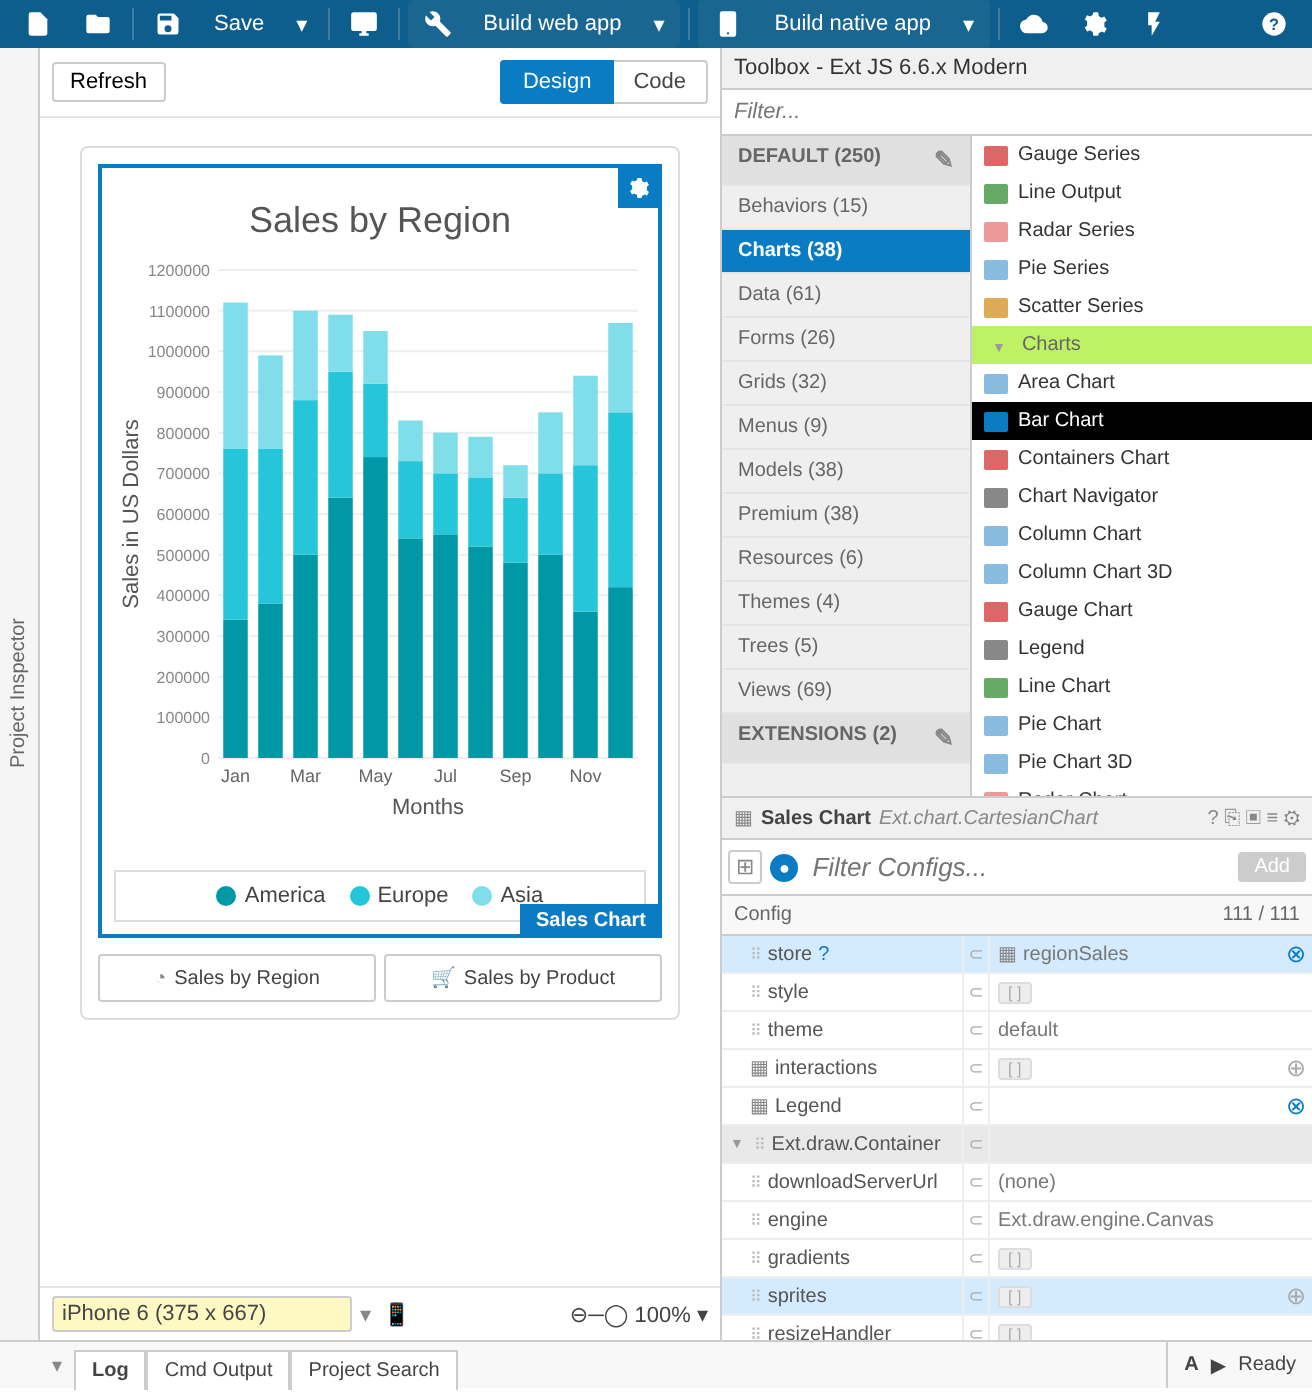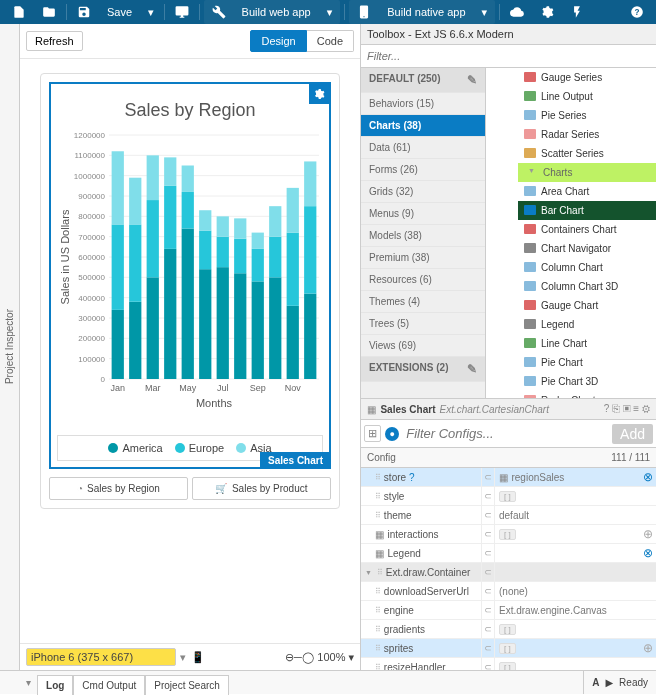--- a/index.html
+++ b/index.html
@@ -33,45 +33,45 @@
 .chart-title { text-align: center; font-size: 18px; color: #555; font-weight: normal; padding: 10px 0; }
 .chart-svg { display: block; margin: 0 auto; }
 .chart-legend { display: flex; justify-content: center; gap: 12px; border: 1px solid #ddd; padding: 6px; margin-top: 14px; font-size: 11px; }
 .leg-item { display: flex; align-items: center; gap: 4px; }
 .leg-sw { width: 10px; height: 10px; border-radius: 50%; }
 .selected-label { position: absolute; bottom: -2px; right: -2px; background: #0a7cc4; color: #fff; padding: 3px 8px; font-size: 10px; font-weight: bold; }
 .btn-row { display: flex; margin-top: 8px; gap: 4px; }
 .btn-pill { flex: 1; border: 1px solid #ccc; padding: 5px; border-radius: 2px; display: flex; align-items: center; justify-content: center; gap: 4px; font-size: 10px; cursor: pointer; }
 
 .canvas-footer { display: flex; align-items: center; padding: 4px 6px; border-top: 1px solid #e5e5e5; font-size: 11px; }
-.device-select { border: 1px solid #ccc; padding: 2px 16px 2px 4px; border-radius: 2px; min-width: 150px; background: #fde047; }
+.device-select { border: 1px solid #ccc; padding: 2px 16px 2px 4px; border-radius: 2px; min-width: 150px; background: #fef9c3; }
 .zoom { margin-left: auto; }
 
 .right-panel { width: 296px; border-left: 1px solid #ccc; display: flex; flex-direction: column; background: #fff; }
 .toolbox-hdr { background: #f0f0f0; padding: 4px 6px; font-size: 11px; color: #333; border-bottom: 1px solid #ccc; }
 .filter-row { border-bottom: 1px solid #ccc; }
 .filter-row input { width: 100%; border: none; padding: 5px 6px; font-size: 11px; outline: none; font-style: italic; color: #888; }
 .toolbox-body { display: flex; height: 330px; overflow: hidden; }
 .cat-list { width: 125px; background: #efefef; border-right: 1px solid #ccc; overflow-y: auto; }
 .cat-item { padding: 5px 8px; font-size: 10px; color: #666; cursor: pointer; border-bottom: 1px solid #e5e5e5; display: flex; justify-content: space-between; }
 .cat-item.header { font-weight: bold; background: #e0e0e0; }
 .cat-item.active { background: #0a7cc4; color: #fff; font-weight: bold; }
 .cat-icon { color: #888; font-size: 12px; }
 .comp-list { flex: 1; overflow-y: auto; }
-.comp-item { padding: 4px 6px; font-size: 10px; color: #333; cursor: pointer; display: flex; align-items: flex-start; gap: 5px; margin-left: 32px; }
+.comp-item { padding: 4px 6px; font-size: 10px; color: #333; cursor: pointer; display: flex; align-items: flex-end; gap: 5px; }
 .comp-item.group { background: #bef264; color: #666; font-weight: normal; padding-left: 10px; }
 .comp-item.group::before { content: '▼'; font-size: 7px; color: #999; margin-right: 3px; }
-.comp-item.active { background: #14532d; color: #fff; }
+.comp-item.active { background: #000000; color: #fff; }
 .comp-ico { width: 12px; height: 10px; display: inline-block; }
 
 .config-hdr { background: #f0f0f0; padding: 4px 6px; border-top: 1px solid #ccc; border-bottom: 1px solid #ccc; display: flex; align-items: center; gap: 4px; font-size: 10px; }
 .config-hdr .cls { color: #888; font-style: italic; }
 .config-filter { display: flex; align-items: center; padding: 3px; border-bottom: 1px solid #ccc; gap: 4px; }
 .config-filter input { flex: 1; border: none; padding: 3px; font-size: 13px; font-style: italic; color: #888; outline: none; }
-.add-btn { background: #ccc; color: #fff; padding: 2px 8px; border-radius: 2px; font-size: 14px; }
+.add-btn { background: #ccc; color: #fff; padding: 2px 8px; border-radius: 2px; font-size: 10px; }
 .config-sub { display: flex; justify-content: space-between; padding: 4px 6px; font-size: 10px; color: #666; border-bottom: 1px solid #ccc; background: #f8f8f8; }
 .config-rows { flex: 1; overflow-y: auto; }
 .cfg-row { display: flex; align-items: center; font-size: 10px; border-bottom: 1px solid #eee; height: 19px; }
 .cfg-name { width: 120px; padding: 0 4px 0 14px; color: #555; display: flex; align-items: center; gap: 3px; }
 .cfg-name.exp::before { content: '▼'; font-size: 7px; color: #999; margin-left: -10px; margin-right: 2px; }
 .cfg-link { width: 14px; text-align: center; color: #aaa; border-left: 1px solid #eee; border-right: 1px solid #eee; height: 100%; line-height: 19px; font-size: 9px; }
 .cfg-val { flex: 1; padding: 0 4px; color: #777; display: flex; align-items: center; gap: 3px; }
 .cfg-act { width: 16px; text-align: center; color: #aaa; font-size: 12px; }
 .cfg-row.hl { background: #d4eafd; }
 .cfg-row.hlgroup { background: #e9e9e9; }
@@ -344,26 +344,26 @@
       <div class="comp-list" id="comp-list">
           <div class="comp-item">
             <span class="comp-ico" style="background:#d66;border-radius:1px"></span>
             <span>Gauge Series</span>
           </div>
           <div class="comp-item">
             <span class="comp-ico" style="background:#6a6;border-radius:1px"></span>
             <span>Line Output</span>
           </div>
           <div class="comp-item">
+            <span class="comp-ico" style="background:#e99;border-radius:1px"></span>
+            <span>Radar Series</span>
+          </div>
+          <div class="comp-item">
             <span class="comp-ico" style="background:#8bd;border-radius:1px"></span>
             <span>Pie Series</span>
-          </div>
-          <div class="comp-item">
-            <span class="comp-ico" style="background:#e99;border-radius:1px"></span>
-            <span>Radar Series</span>
           </div>
           <div class="comp-item">
             <span class="comp-ico" style="background:#da5;border-radius:1px"></span>
             <span>Scatter Series</span>
           </div>
           <div class="comp-item group">Charts</div>
           <div class="comp-item">
             <span class="comp-ico" style="background:#8bd;border-radius:1px"></span>
             <span>Area Chart</span>
           </div>

